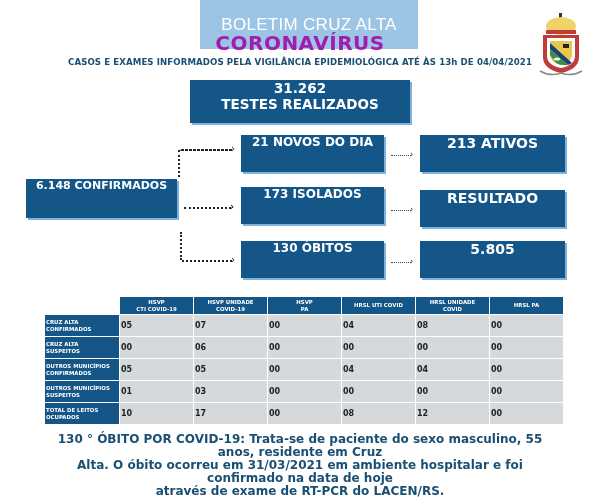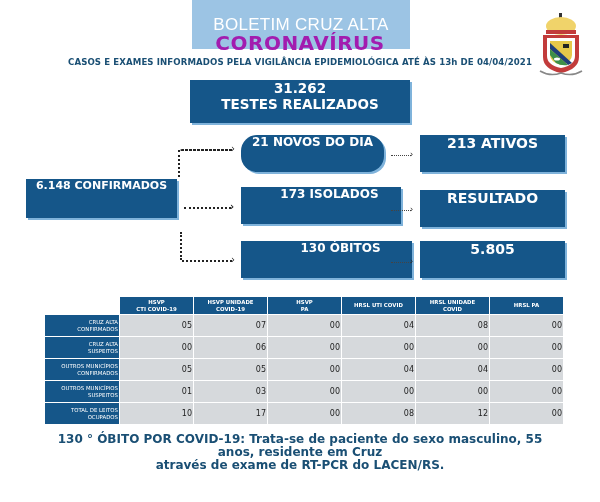--- a/index.html
+++ b/index.html
@@ -2,21 +2,21 @@
 <html><head>
 <meta charset="utf-8">
 <style>
   html, body { margin: 0; padding: 0; }
   body {
     width: 600px; height: 502px; background: #ffffff; position: relative; overflow: hidden;
     font-family: "DejaVu Sans", sans-serif;
   }
   .abs { position: absolute; }
   .title-banner {
-    left: 192px; top: 0; width: 218px; height: 49px; background: #9cc4e4;
+    left: 200px; top: 0; width: 218px; height: 49px; background: #9cc4e4;
     color: #ffffff; font-size: 17px; font-family: "Liberation Sans", sans-serif;
     display: flex; align-items: center; justify-content: center; letter-spacing: 0.3px;
   }
   .subtitle {
     left: 0; top: 31px; width: 600px; text-align: center; color: #a21caf;
     font-weight: bold; font-size: 20px; letter-spacing: 0.5px;
   }
   .tagline {
     left: 0; top: 57px; width: 600px; text-align: center; color: #1a4f74;
     font-weight: bold; font-size: 8.6px; letter-spacing: 0.1px;
@@ -37,21 +37,21 @@
   table.beds {
     position: absolute; left: 44px; top: 296px; border-collapse: separate; border-spacing: 1px;
     font-family: "DejaVu Sans", sans-serif;
   }
   table.beds th {
     background: #155689; color: #ffffff; font-size: 5.4px; font-weight: bold;
     height: 17px; padding: 0 2px; text-align: center; line-height: 7px;
   }
   table.beds th.corner { background: transparent; }
   table.beds td {
-    height: 19px; text-align: right; font-size: 8px; font-weight: normal; color: #222;
+    height: 19px; text-align: left; font-size: 8px; font-weight: bold; color: #222;
     background: #d6d9dc; width: 71px;
   }
   table.beds td.rowlabel {
     background: #155689; color: #ffffff; font-size: 5.4px; line-height: 7px; width: 72px; padding: 0 1px;
   }
   .note {
     left: 40px; top: 433px; width: 520px; text-align: center; color: #1a4f74;
     font-size: 12px; font-weight: bold; line-height: 13px;
   }
   .crest { left: 538px; top: 13px; width: 46px; height: 66px; }
@@ -94,27 +94,27 @@
 <div class="abs dot-h" style="left:180px; top:149px; width:52px; border-top-left-radius:10px;"></div>
 <div class="abs arrowhead" style="left:231px; top:144px;">›</div>
 
 <div class="abs dot-h" style="left:184px; top:207px; width:47px;"></div>
 <div class="abs arrowhead" style="left:230px; top:202px; font-weight:bold;">›</div>
 
 <div class="abs dot-v" style="left:180px; top:232px; height:28px;"></div>
 <div class="abs dot-h" style="left:182px; top:260px; width:50px;"></div>
 <div class="abs arrowhead" style="left:231px; top:255px;">›</div>
 
-<div class="abs box box-mid" style="left:241px; top:135px;border-radius:16px;">
+<div class="abs box box-mid" style="left:241px; top:135px;">
   <span>21 NOVOS DO DIA</span>
 </div>
-<div class="abs box box-mid" style="left:241px; top:187px;padding-left:17px;">
+<div class="abs box box-mid" style="left:241px; top:187px;">
   <span>173 ISOLADOS</span>
 </div>
-<div class="abs box box-mid" style="left:241px; top:241px;padding-left:28px;">
+<div class="abs box box-mid" style="left:241px; top:241px;">
   <span>130 ÓBITOS</span>
 </div>
 
 <div class="abs small-dot-h" style="left:391px; top:155px; width:20px;"></div>
 <div class="abs arrowhead" style="left:410px; top:150px; font-size:8px;">›</div>
 <div class="abs small-dot-h" style="left:391px; top:210px; width:20px;"></div>
 <div class="abs arrowhead" style="left:410px; top:205px; font-size:8px;">›</div>
 <div class="abs small-dot-h" style="left:391px; top:262px; width:20px;"></div>
 <div class="abs arrowhead" style="left:410px; top:257px; font-size:8px;">›</div>
 
@@ -184,14 +184,15 @@
       <td>00</td>
       <td>08</td>
       <td>12</td>
       <td>00</td>
     </tr>
   </tbody>
 </table>
 
 <div class="abs note">
   <div>130 °  ÓBITO POR COVID-19: Trata-se de paciente do sexo masculino, 55 anos, residente em Cruz</div>
+  <div>Alta. O óbito ocorreu em 31/03/2021 em ambiente hospitalar e foi confirmado na data de hoje</div>
   <div>através de exame de RT-PCR do LACEN/RS.</div>
 </div>
 
 </body></html>

